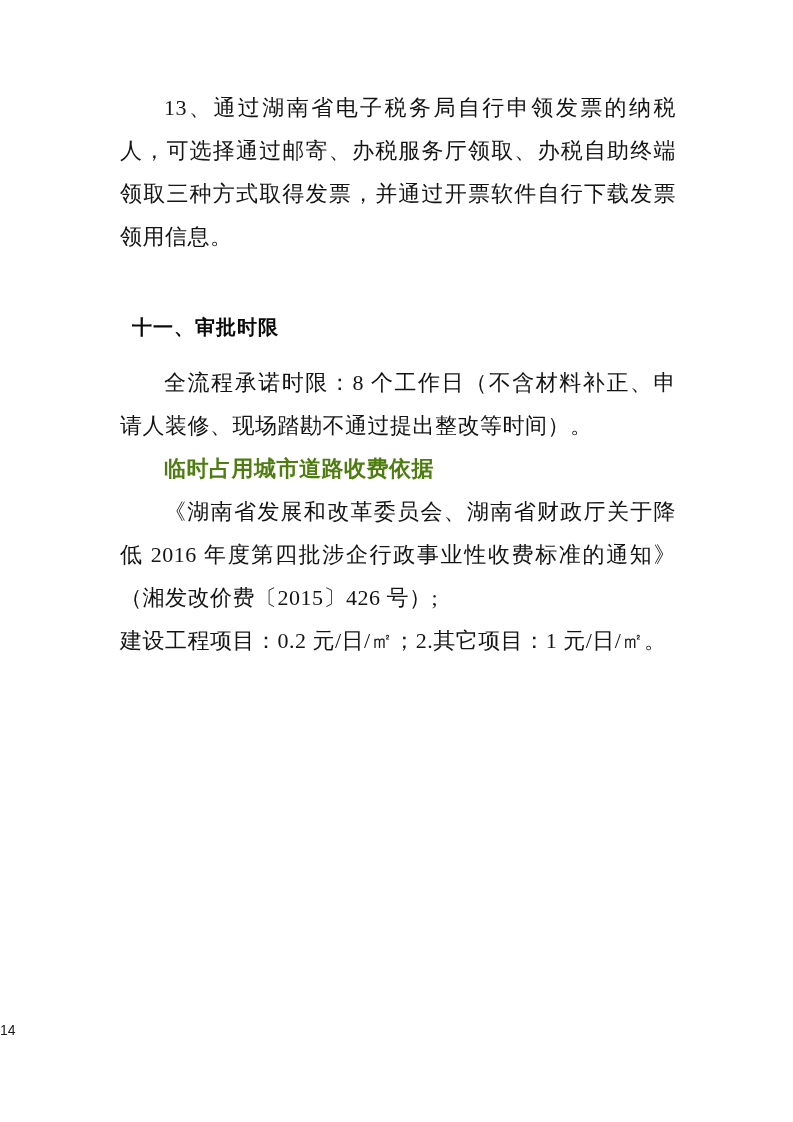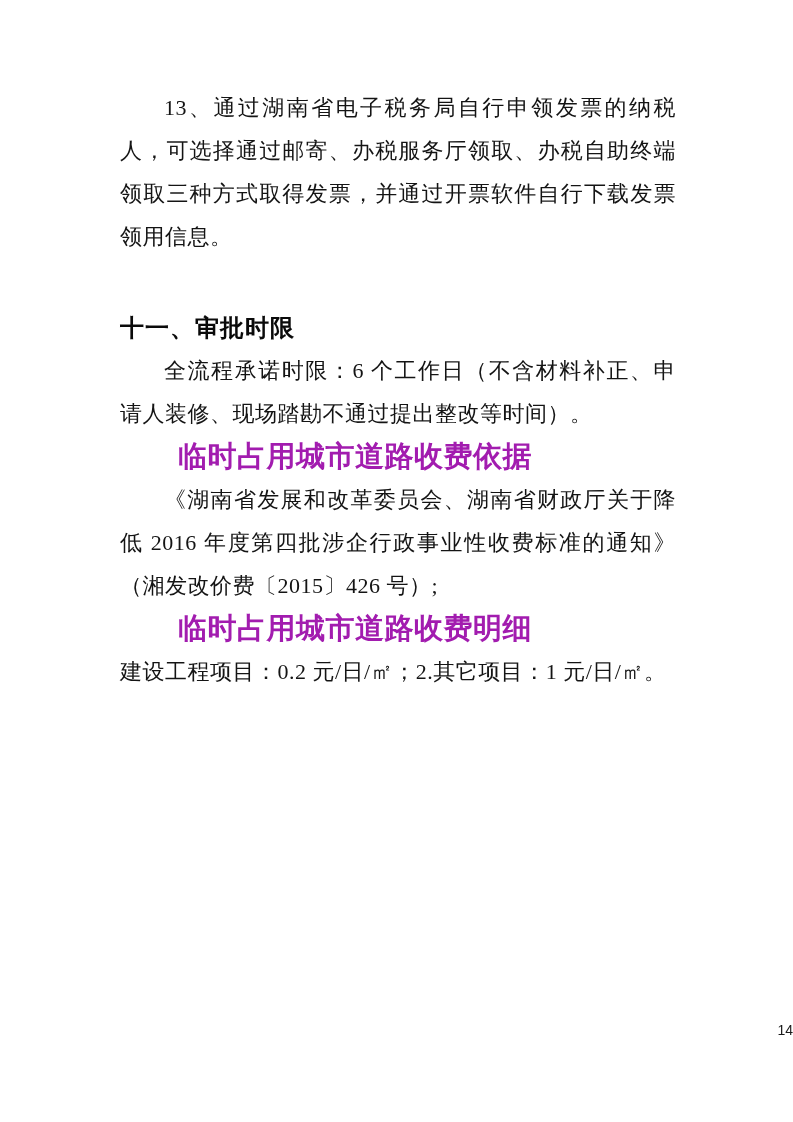--- a/index.html
+++ b/index.html
@@ -27,70 +27,69 @@
     font-size: 22px;
     line-height: 43px;
     text-align: justify;
     text-indent: 2em;
     letter-spacing: 0.5px;
   }
   .para-flush {
     text-indent: 0;
   }
   .heading {
-    margin: 0;
+    margin: 12px;
     font-family: "Liberation Sans", "DejaVu Sans", sans-serif;
     font-weight: bold;
-    font-size: 24px;
+    font-size: 20px;
     line-height: 43px;
     color: #0a0a0a;
     letter-spacing: 1px;
   }
   .heading-gap {
     margin-top: 48px;
   }
   .subheading {
     margin: 0;
     font-family: "Liberation Sans", "DejaVu Sans", sans-serif;
     font-weight: bold;
-    font-size: 29px;
+    font-size: 22px;
     line-height: 43px;
     text-indent: 2em;
-    color: #a21caf;
+    color: #4d7c0f;
     letter-spacing: 0.5px;
   }
   .page-number {
     position: absolute;
     top: 1022px;
     left: 0;
     width: 100%;
-    text-align: right;
+    text-align: left;
     font-family: "Liberation Sans", "DejaVu Sans", sans-serif;
     font-size: 14px;
     color: #1a1a1a;
   }
 </style>
 </head>
 <body>
 
 <div class="page">
   <div class="content">
 
     <p class="para">13、通过湖南省电子税务局自行申领发票的纳税人，可选择通过邮寄、办税服务厅领取、办税自助终端领取三种方式取得发票，并通过开票软件自行下载发票领用信息。</p>
 
     <h2 class="heading heading-gap">十一、审批时限</h2>
 
 
-    <p class="para">全流程承诺时限：6 个工作日（不含材料补正、申请人装修、现场踏勘不通过提出整改等时间）。</p>
+    <p class="para">全流程承诺时限：8 个工作日（不含材料补正、申请人装修、现场踏勘不通过提出整改等时间）。</p>
 
 
     <h3 class="subheading">临时占用城市道路收费依据</h3>
 
     <p class="para">《湖南省发展和改革委员会、湖南省财政厅关于降低 2016 年度第四批涉企行政事业性收费标准的通知》（湘发改价费〔2015〕426 号）;</p>
 
-    <h3 class="subheading">临时占用城市道路收费明细</h3>
 
     <p class="para para-flush">建设工程项目：0.2 元/日/㎡；2.其它项目：1 元/日/㎡。</p>
 
   </div>
 
   <div class="page-number">14</div>
 </div>
 
 </body></html>

